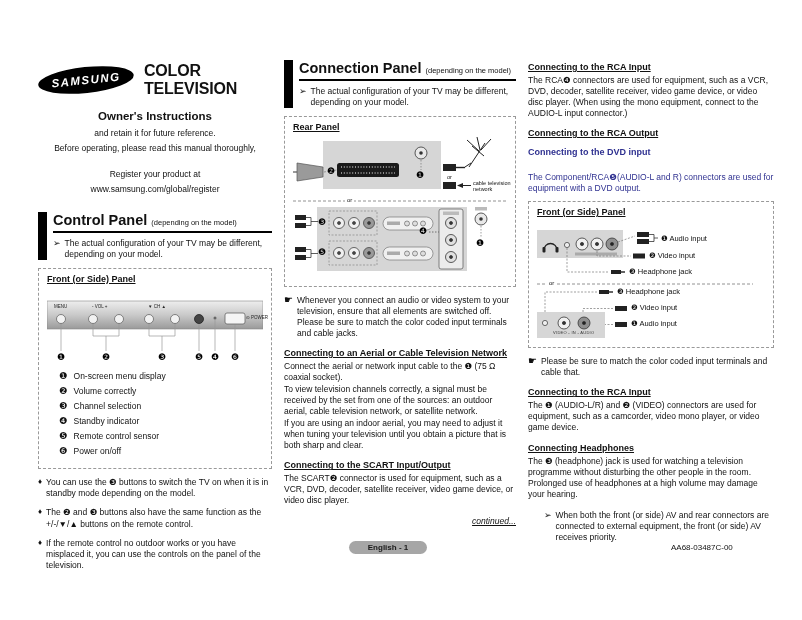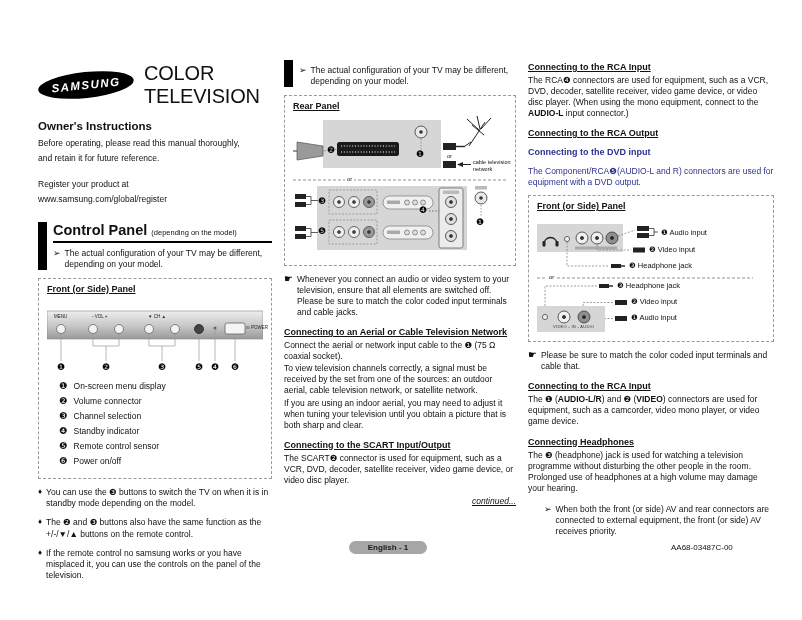--- a/index.html
+++ b/index.html
@@ -5,35 +5,35 @@
   html,body{margin:0;padding:0;background:#e8e8e8;}
   #page{position:relative;width:802px;height:620px;background:#ffffff;margin:0 auto;
         font-family:"Liberation Sans",sans-serif;color:#111;overflow:hidden;}
   .col{position:absolute;top:0;}
   #col-left{left:38px;top:62px;width:234px;}
   #col-mid{left:284px;top:60px;width:232px;}
   #col-right{left:528px;top:62px;width:246px;}
 
   .p{font-size:8.5px;line-height:1.3;margin:0 0 7px;}
   .hd{font-size:9px;font-weight:bold;text-decoration:underline;margin:9px 0 3px;}
-  .hd-blue{font-size:9px;font-weight:bold;margin:9px 0 9px;color:#2f3190;}
+  .hd-blue{font-size:9px;font-weight:bold;margin:9px 0 15px;color:#2f3190;}
   .blue{color:#2f3190;margin-top:8px;}
-  .b{font-weight:bold;margin-top:32px;}
+  .b{font-weight:normal;margin-top:32px;}
   .note{display:flex;gap:4px;font-size:8.5px;line-height:1.3;margin:0 0 7px;}
   .arrow{font-size:9px;line-height:1.2;flex:none;}
   .hand{font-size:10px;line-height:1.05;flex:none;}
   .indent{padding-left:16px;}
 
   
   .brand{display:flex;align-items:center;gap:10px;margin-bottom:12px;}
   .oval{width:96px;height:26px;background:#000;border-radius:50%;transform:rotate(-6deg);
         display:flex;align-items:center;justify-content:center;flex:none;}
   .oval span{color:#fff;font-size:11.5px;font-weight:bold;font-style:italic;letter-spacing:1.5px;}
-  .brandtitle{font-size:20px;font-weight:normal;letter-spacing:-0.2px;}
-  .center{text-align:left;}
+  .brandtitle{font-size:16px;font-weight:bold;letter-spacing:-0.2px;}
+  .center{text-align:center;}
   .owners{font-size:11.5px;font-weight:bold;margin:2px 0 6px;}
   .introp{font-size:8.5px;line-height:1.35;margin:0 0 4px;}
   .gap{height:10px;}
 
   
   .sech{display:flex;gap:6px;margin:16px 0 8px;}
   .sbar{width:9px;background:#000;flex:none;}
   .sech .inner{flex:1;}
   .stitle{font-size:14.5px;font-weight:bold;border-bottom:2.5px solid #000;padding-bottom:2px;line-height:1.15;}
   .ssuffix{font-size:7.5px;font-weight:normal;}
@@ -81,22 +81,22 @@
 
     <div class="brand">
       <div class="oval">
         <span>SAMSUNG</span>
       </div>
       <div class="brandtitle">COLOR TELEVISION</div>
     </div>
 
     <div class="center">
       <div class="owners">Owner's Instructions</div>
+      <div class="introp">and retain it for future reference.</div>
       <div class="introp">Before operating, please read this manual thoroughly,</div>
-      <div class="introp">and retain it for future reference.</div>
       <div class="gap"></div>
       <div class="introp">Register your product at</div>
       <div class="introp">www.samsung.com/global/register</div>
     </div>
 
     <div class="sech">
       <div class="sbar"></div>
       <div class="inner">
         <div class="stitle">
           <span>Control Panel</span>
@@ -153,21 +153,21 @@
         <span class="bdg" style="left:184px;top:64px">❻</span>
       </div>
 
       <div style="margin-top:6px;">
         <div class="nrow">
             <span class="nnum">❶</span>
             <span>On-screen menu display</span>
           </div>
         <div class="nrow">
             <span class="nnum">❷</span>
-            <span>Volume connector</span>
+            <span>Volume correctly</span>
           </div>
         <div class="nrow">
             <span class="nnum">❸</span>
             <span>Channel selection</span>
           </div>
         <div class="nrow">
             <span class="nnum">❹</span>
             <span>Standby indicator</span>
           </div>
         <div class="nrow">
@@ -185,30 +185,34 @@
       <div class="drow">
           <span class="dia">♦</span>
           <span>You can use the ❸ buttons to switch the TV on when it is in standby mode depending on the model.</span>
         </div>
       <div class="drow">
           <span class="dia">♦</span>
           <span>The ❷ and ❸ buttons also have the same function as the +/-/▼/▲ buttons on the remote control.</span>
         </div>
       <div class="drow">
           <span class="dia">♦</span>
-          <span>If the remote control no samsung works or you have misplaced it, you can use the controls on the panel of the television.</span>
+          <span>If the remote control no outdoor works or you have misplaced it, you can use the controls on the panel of the television.</span>
         </div>
     </div>
   </div>
 
   <div class="col" id="col-mid">
 
     <div class="sech" style="margin-top:0">
       <div class="sbar"></div>
       <div class="inner">
+        <div class="stitle">
+          <span>Connection Panel</span>
+          <span class="ssuffix">(depending on the model)</span>
+        </div>
         <div class="note">
           <span class="arrow">➢</span>
           <span>The actual configuration of your TV may be different, depending on your model.</span>
         </div>
       </div>
     </div>
 
     <div class="dbox">
       <div class="dtitle">Rear Panel</div>
 

